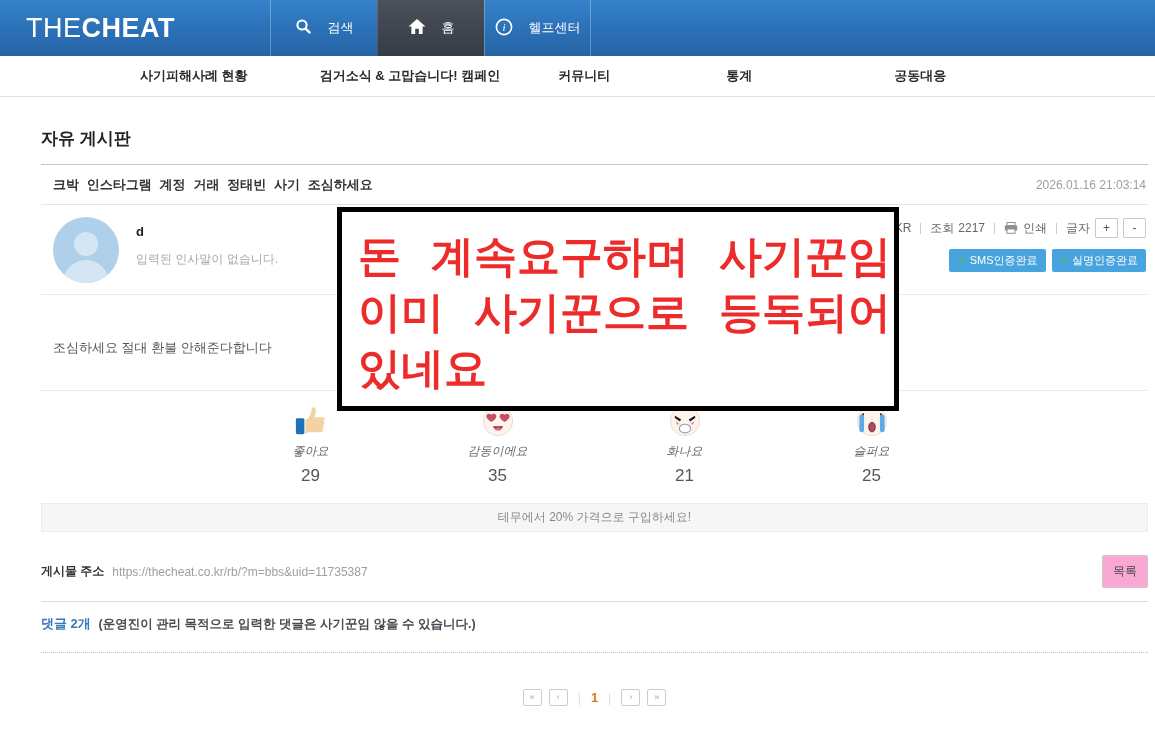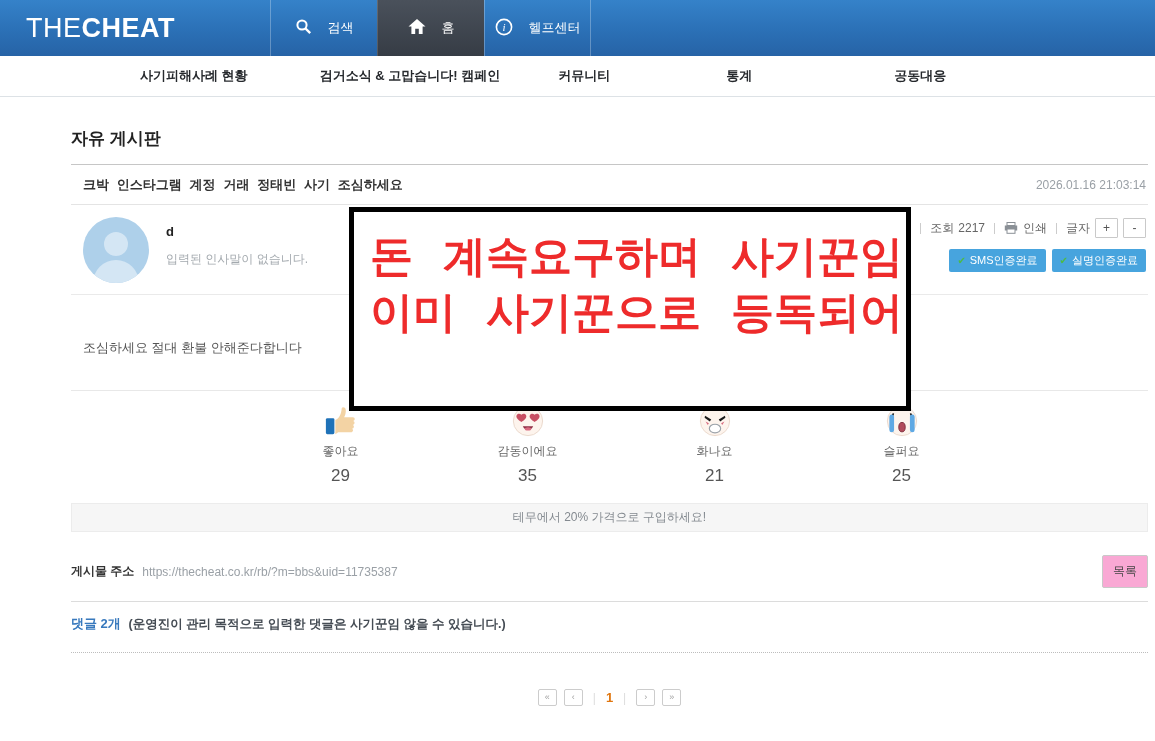--- a/index.html
+++ b/index.html
@@ -17,21 +17,21 @@
 
   
   .subnav { height:41px; display:flex; align-items:center; border-bottom:1px solid #dde2e6; font-size:13px; font-weight:bold; color:#26292d; }
   .subnav-item { cursor:pointer; white-space:nowrap; }
   .subnav-item:nth-child(1){ margin-left:140px; }
   .subnav-item:nth-child(2){ margin-left:72px; }
   .subnav-item:nth-child(3){ margin-left:58px; }
   .subnav-item:nth-child(4){ margin-left:116px; }
   .subnav-item:nth-child(5){ margin-left:142px; }
 
-  .container { padding:0 7px 0 71px; }
+  .container { padding:0 7px 0 41px; }
 
   .page-title { margin-top:30px; font-size:17px; font-weight:bold; color:#222; }
 
   .post-box { margin-top:14px; border-top:1px solid #c6c6c6; }
   .post-title-row { height:40px; display:flex; align-items:center; justify-content:space-between; padding:0 2px 0 12px; border-bottom:1px solid #e4e4e4; }
   .post-title { font-size:13px; font-weight:bold; color:#333;font-family:Liberation Mono, monospace; }
   .post-date { font-size:12px; color:#9aa0a6; }
 
   .author-row { height:90px; position:relative; border-bottom:1px solid #eaeaea; display:flex; padding:12px 0 0 12px; }
   .avatar { width:66px; height:66px; border-radius:50%; background:#aed0ea; position:relative; overflow:hidden; flex:none; }
@@ -51,21 +51,21 @@
   .badge .check { color:#4dbb45; font-size:10px; }
 
   .post-content { padding:44px 12px 0; font-size:13px; color:#555; height:95px; }
 
   .prompt-divider { position:relative; border-top:1px solid #e8e8e8; height:1px; }
   .prompt-divider span { position:absolute; left:50%; top:-8px; transform:translateX(-50%); margin-left:54px; background:#fff; padding:0 14px; font-size:12px; color:#8a9096; white-space:nowrap; }
 
   .reactions { display:flex; margin-left:176px; margin-top:13px; }
   .reaction { width:187px; text-align:center; cursor:pointer; }
   .reaction .r-icon { height:36px; display:flex; align-items:flex-start; justify-content:center; }
-  .reaction .r-label { font-size:12px; color:#666; margin-top:3px; }
+  .reaction .r-label { font-size:12px; color:#666; margin-top:3px;font-style:italic; }
   .reaction .r-count { font-size:17px; color:#555; margin-top:6px; }
 
   .ad-banner { margin-top:17px; height:29px; background:#f6f6f6; border:1px solid #ececec; display:flex; align-items:center; justify-content:center; font-size:12px; color:#848a90; }
 
   .url-row { margin-top:23px; display:flex; align-items:center; }
   .url-label { font-size:12px; font-weight:bold; color:#333; margin-right:8px; }
   .url-text { font-size:12px; color:#9aa0a6; }
   .list-btn { margin-left:auto; border:1px solid #c9c9c9; background:#f9a8d4; color:#444; font-size:12px; padding:7px 10px; border-radius:2px; cursor:pointer; }
 
   .hr-solid { border:none; border-top:1px solid #dcdcdc; margin-top:13px; }
@@ -73,21 +73,21 @@
   .comments-count { color:#3879bd; font-weight:bold; }
   .comments-notice { color:#454c54; font-weight:bold; font-size:12.5px; margin-left:4px; }
   .hr-dotted { border:none; border-top:1px dotted #bdbdbd; margin-top:19px; }
 
   .pagination { display:flex; align-items:center; justify-content:center; gap:7px; margin-top:36px; }
   .page-btn { width:19px; height:17px; border:1px solid #ccc; background:#fff; color:#a0a0a0; font-size:9px; line-height:1; display:flex; align-items:center; justify-content:center; border-radius:2px; cursor:pointer; }
   .page-sep { color:#ddd; font-size:12px; margin:0 3px; }
   .page-current { color:#e0760f; font-weight:bold; font-size:13px; cursor:pointer; }
 
   
-  .overlay-image { position:absolute; left:349px; top:207px; width:562px; height:204px; background:#fff; border:5px solid #000; z-index:10; padding:16px 18px 0 16px; overflow:hidden; }
+  .overlay-image { position:absolute; left:337px; top:207px; width:562px; height:204px; background:#fff; border:5px solid #000; z-index:10; padding:16px 18px 0 16px; overflow:hidden; }
   .overlay-line { color:#ee2b2b; font-weight:bold; font-size:43px; line-height:56px; word-spacing:18px; white-space:nowrap; }
 </style>
 </head>
 <body>
 
 <div class="header">
   <div class="logo">
     <span>THE</span>
       <span class="cheat">CHEAT</span>
   </div>
@@ -267,13 +267,14 @@
     <span class="page-sep">|</span>
     <button class="page-btn">›</button>
     <button class="page-btn">»</button>
   </div>
 
 </div>
 
 <div class="overlay-image">
   <div class="overlay-line">돈 계속요구하며 사기꾼임</div>
   <div class="overlay-line">이미 사기꾼으로 등독되어</div>
+  <div class="overlay-line">있네요</div>
 </div>
 
 </body></html>

